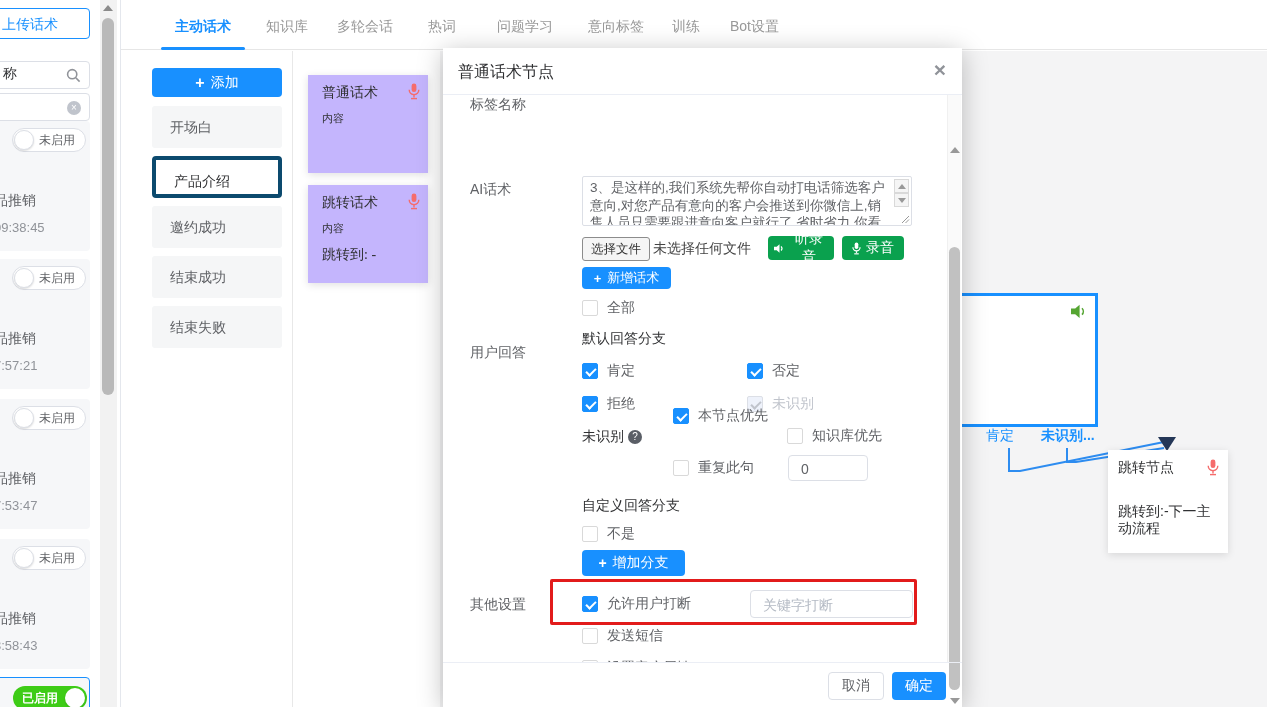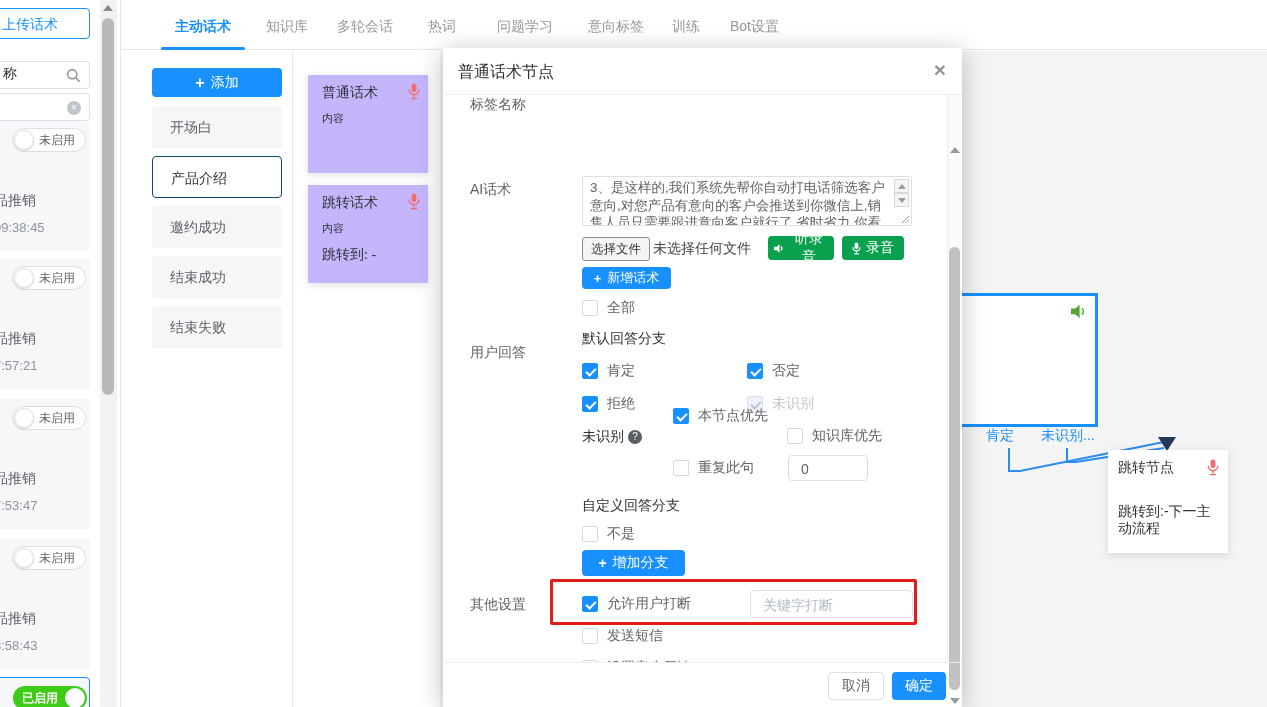--- a/index.html
+++ b/index.html
@@ -26,21 +26,21 @@
   .tri-up{width:0;height:0;border-left:5px solid transparent;border-right:5px solid transparent;border-bottom:6px solid #8a8a8a;}
   .tri-down{width:0;height:0;border-left:5px solid transparent;border-right:5px solid transparent;border-top:6px solid #8a8a8a;}
   
   .tabbar{left:121px;top:0;width:1146px;height:50px;background:#fff;border-bottom:1px solid #e6e6e6;box-sizing:border-box;}
   .tab{position:absolute;top:18px;font-size:14px;color:#999;white-space:nowrap;cursor:pointer;}
   .tab.active{color:#1890ff;font-weight:bold;}
   .tab-underline{position:absolute;top:47px;height:3px;background:#1890ff;border-radius:2px;}
   
   .add-btn{left:152px;top:68px;width:130px;height:29px;background:#1890ff;border-radius:4px;color:#fff;font-size:14px;display:flex;align-items:center;justify-content:center;gap:6px;}
   .flow-item{left:152px;width:130px;height:42px;background:#f5f6f7;border-radius:3px;font-size:14px;color:#606266;line-height:42px;padding-left:18px;box-sizing:border-box;}
-  .flow-item.active{background:#fff;border:1px solid #0c4a6e;border-radius:4px;color:#303133;}
+  .flow-item.active{background:#fff;border:4px solid #0c4a6e;border-radius:4px;color:#303133;}
   .colborder{left:292px;top:51px;width:1px;height:656px;background:#e8e8e8;}
   
   .ncard{left:308px;width:120px;height:98px;background:#c4b5fd;box-shadow:0 2px 8px rgba(0,0,0,.12);}
   .ncard .t{position:absolute;left:14px;top:9px;font-size:14px;color:#303133;}
   .ncard .c1{position:absolute;left:14px;top:36px;font-size:11px;color:#303133;}
   .ncard .c2{position:absolute;left:14px;top:61px;font-size:14px;color:#303133;}
   .micpos{position:absolute;right:8px;top:8px;}
   
   .canvas{left:440px;top:51px;width:827px;height:656px;background:#f4f4f5;}
   .flownode{position:absolute;left:500px;top:242px;width:158px;height:134px;background:#fff;border:3px solid #1890ff;box-sizing:border-box;}
@@ -195,21 +195,21 @@
   <div class="abs canvas">
 
     <div class="flownode">
       <svg style="position:absolute;right:7px;top:8px;" width="17" height="15" viewBox="0 0 17 15">
         <polygon points="0,4.6 4.2,4.6 8.6,0.8 8.6,14 4.2,10.2 0,10.2" fill="#55a532"></polygon>
         <path d="M11 4.2 a4.6 4.6 0 0 1 0 6.4" fill="none" stroke="#55a532" stroke-width="1.6"></path>
       </svg>
     </div>
 
     <span class="blabel" style="left:546px;">肯定</span>
-    <span class="blabel" style="left:601px;">未识别...</span>
+    <span class="blabel" style="left:601px;font-weight:bold;">未识别...</span>
 
     <svg style="position:absolute;left:500px;top:369px;" width="327" height="140" viewBox="0 0 327 140">
       <polyline points="69,28 69,51 80,51 224,22" fill="none" stroke="#2d8cf0" stroke-width="2"></polyline>
       <polyline points="127,28 127,42 136,42 224,28" fill="none" stroke="#2d8cf0" stroke-width="2"></polyline>
       <polygon points="218,17 236,17 227,31" fill="#243757"></polygon>
     </svg>
 
     <div class="jcard">
       <span class="t">跳转节点</span>
       <svg style="position:absolute;right:9px;top:9px;" width="12" height="17" viewBox="0 0 12 17">

